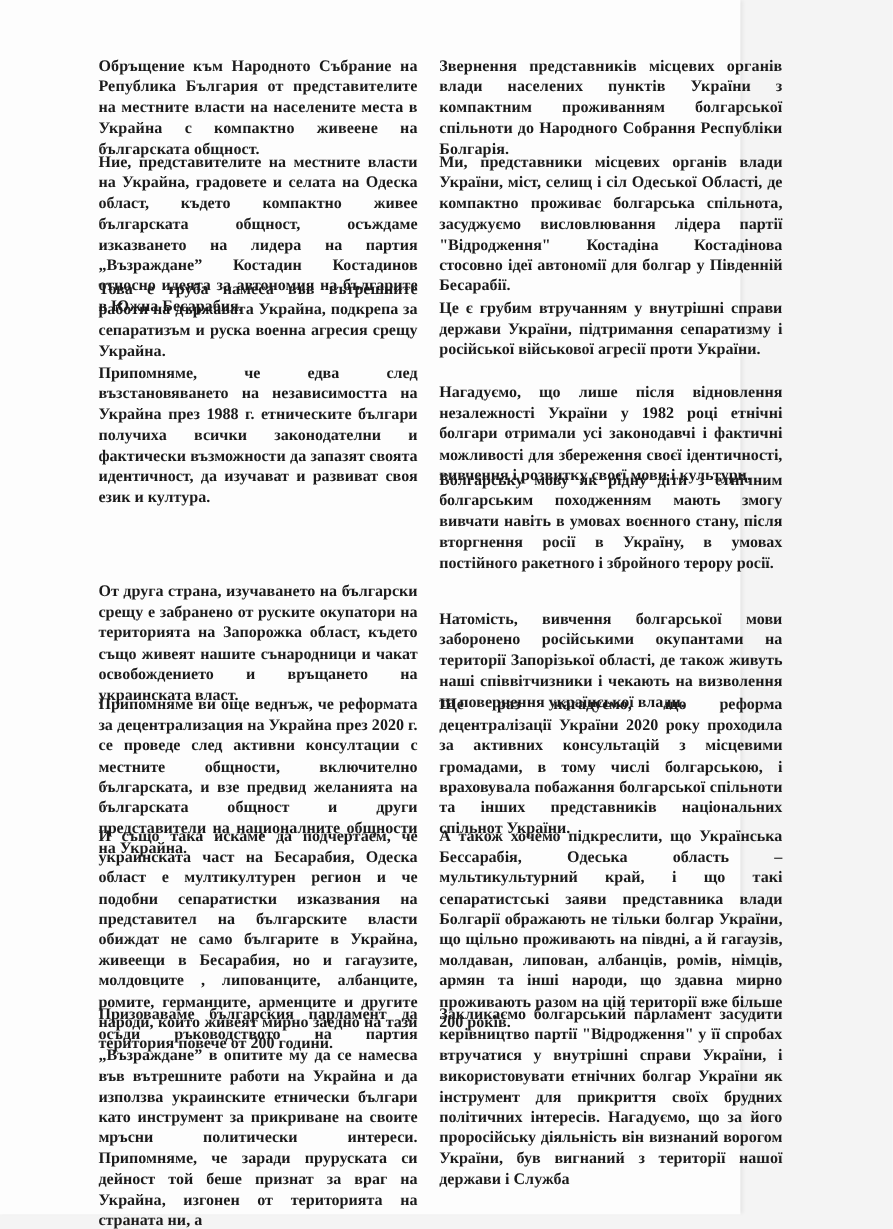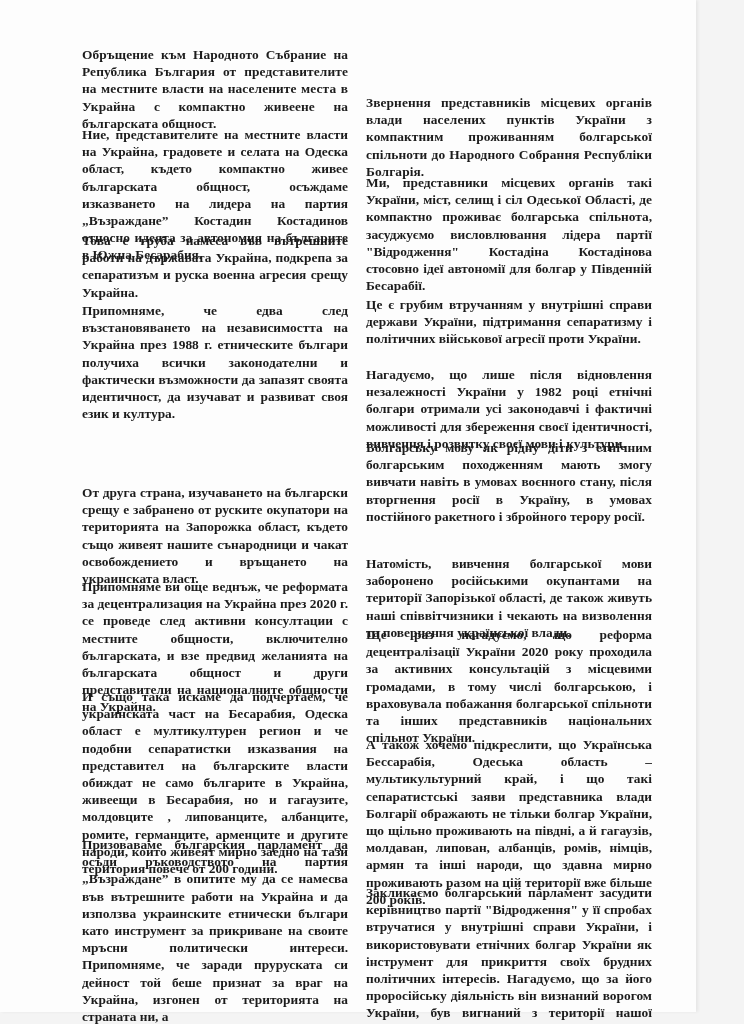--- a/index.html
+++ b/index.html
@@ -4,31 +4,31 @@
 <style>
   html, body { margin: 0; padding: 0; }
   body {
     width: 744px; height: 1024px; overflow: hidden;
     background: #f4f4f4;
     font-family: "Liberation Serif", "DejaVu Serif", serif;
     color: #1c1c1c;
   }
   .page {
     position: absolute; left: 0; top: 0;
-    width: 696px; height: 1012px;
+    width: 617px; height: 1012px;
     background: #fdfdfd;
     box-shadow: 2px 0 3px rgba(0,0,0,0.06);
   }
   .col {
     position: absolute; top: 46px;
     text-align: justify;
     font-size: 13.4px; line-height: 17.2px;
   }
   .col.bg { left: 82px; width: 266px; }
-  .col.ua { left: 366px; width: 286px; margin-top: 48px; }
+  .col.ua { left: 366px; width: 286px; }
   .title { font-weight: bold; margin: 0 0 18px 0; letter-spacing: 0.1px; }
   .para { margin: 0; position: absolute; left: 0; right: 0; font-weight: bold; }
   .col .para { text-align: justify; }
 </style>
 </head>
 <body>
 
 <div class="page">
 
   <div class="col bg">
@@ -37,22 +37,22 @@
     <p class="para" style="top:186px">Това е груба намеса във вътрешните работи на държавата Украйна, подкрепа за сепаратизъм и руска военна агресия срещу Украйна.</p>
     <p class="para" style="top:256px">Припомняме, че едва след възстановяването на независимостта на Украйна през 1988 г. етническите българи получиха всички законодателни и фактически възможности да запазят своята идентичност, да изучават и развиват своя език и култура.</p>
     <p class="para" style="top:438px">От друга страна, изучаването на български срещу е забранено от руските окупатори на територията на Запорожка област, където също живеят нашите сънародници и чакат освобождението и връщането на украинската власт.</p>
     <p class="para" style="top:532px">Припомняме ви още веднъж, че реформата за децентрализация на Украйна през 2020 г. се проведе след активни консултации с местните общности, включително българската, и взе предвид желанията на българската общност и други представители на националните общности на Украйна.</p>
     <p class="para" style="top:642px">И също така искаме да подчертаем, че украинската част на Бесарабия, Одеска област е мултикултурен регион и че подобни сепаратистки изказвания на представител на българските власти обиждат не само българите в Украйна, живеещи в Бесарабия, но и гагаузите, молдовците , липованците, албанците, ромите, германците, арменците и другите народи, които живеят мирно заедно на тази територия повече от 200 години.</p>
     <p class="para" style="top:790px">Призоваваме българския парламент да осъди ръководството на партия „Възраждане” в опитите му да се намесва във вътрешните работи на Украйна и да използва украинските етнически българи като инструмент за прикриване на своите мръсни политически интереси. Припомняме, че заради пруруската си дейност той беше признат за враг на Украйна, изгонен от територията на страната ни, а</p>
   </div>
 
   <div class="col ua">
     <p class="title">Звернення представників місцевих органів влади населених пунктів України з компактним проживанням болгарської спільноти до Народного Собрання Республіки Болгарія.</p>
-    <p class="para" style="top:80px">Ми, представники місцевих органів такі України, міст, селищ і сіл Одеської Області, де компактно проживає болгарська спільнота, засуджуємо висловлювання лідера партії "Відродження" Костадіна Костадінова стосовно ідеї автономії для болгар у Південній Бесарабії.</p>
-    <p class="para" style="top:202px">Це є грубим втручанням у внутрішні справи держави України, підтримання сепаратизму і політичних військової агресії проти України.</p>
+    <p class="para" style="top:80px">Ми, представники місцевих органів влади України, міст, селищ і сіл Одеської Області, де компактно проживає болгарська спільнота, засуджуємо висловлювання лідера партії "Відродження" Костадіна Костадінова стосовно ідеї автономії для болгар у Південній Бесарабії.</p>
+    <p class="para" style="top:202px">Це є грубим втручанням у внутрішні справи держави України, підтримання сепаратизму і російської військової агресії проти України.</p>
     <p class="para" style="top:272px">Нагадуємо, що лише після відновлення незалежності України у 1982 році етнічні болгари отримали усі законодавчі і фактичні можливості для збереження своєї ідентичності, вивчення і розвитку своєї мови і культури.</p>
     <p class="para" style="top:345px">Болгарську мову як рідну  діти з етнічним болгарським походженням мають змогу вивчати навіть в умовах  воєнного стану, після вторгнення росії в Україну, в умовах постійного ракетного і збройного терору росії.</p>
     <p class="para" style="top:461px">Натомість, вивчення болгарської мови заборонено російськими окупантами на території Запорізької області, де також живуть наші співвітчизники і чекають на визволення та повернення  української влади.</p>
     <p class="para" style="top:532px">Ще раз нагадуємо, що реформа децентралізації України 2020 року проходила за активних консультацій з місцевими громадами, в тому числі болгарською, і враховувала побажання болгарської спільноти та інших представників національних спільнот України.</p>
     <p class="para" style="top:642px">А також хочемо підкреслити, що Українська Бессарабія, Одеська область – мультикультурний край, і що такі сепаратистські заяви представника влади Болгарії ображають не тільки болгар України, що щільно проживають на півдні, а й гагаузів, молдаван, липован, албанців, ромів, німців, армян та інші народи, що здавна мирно проживають разом на цій території вже більше 200 років.</p>
     <p class="para" style="top:790px">Закликаємо болгарський парламент засудити керівництво партії "Відродження" у її спробах втручатися у внутрішні справи України,  і використовувати етнічних болгар України як інструмент для прикриття своїх брудних політичних інтересів. Нагадуємо, що за його проросійську діяльність він визнаний ворогом України, був вигнаний з території нашої держави і Служба</p>
   </div>
 
 </div>
 

